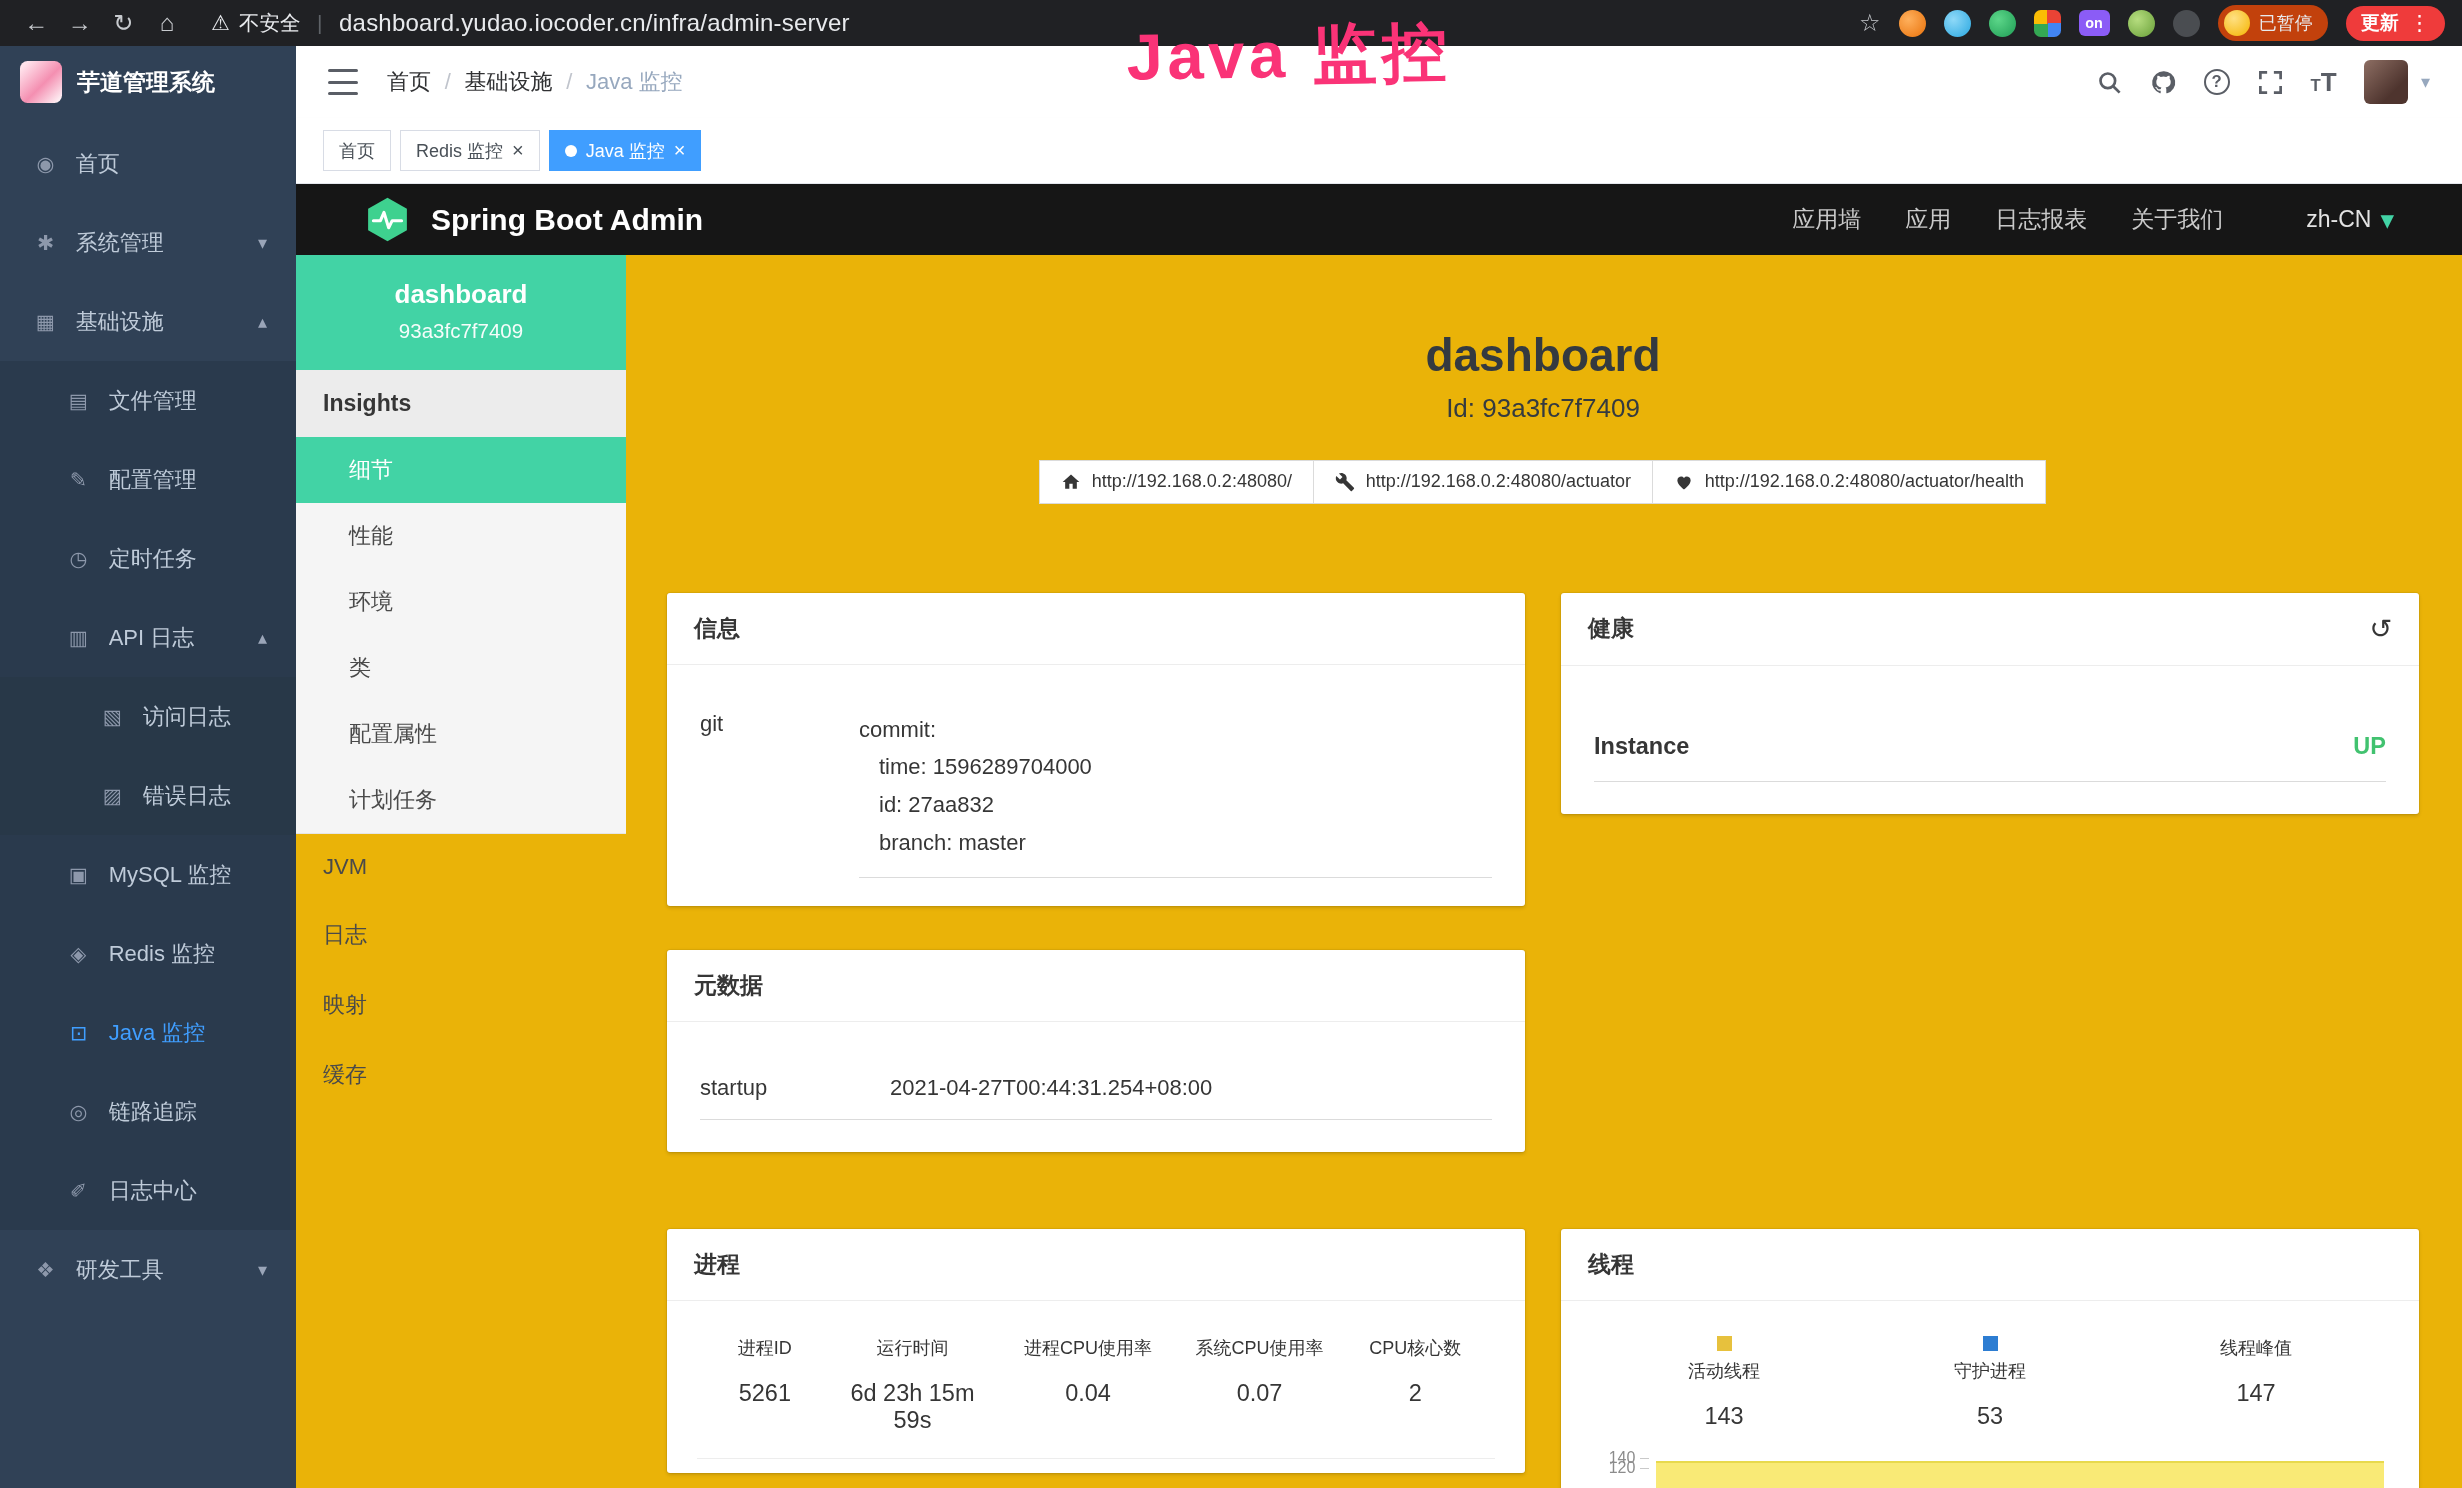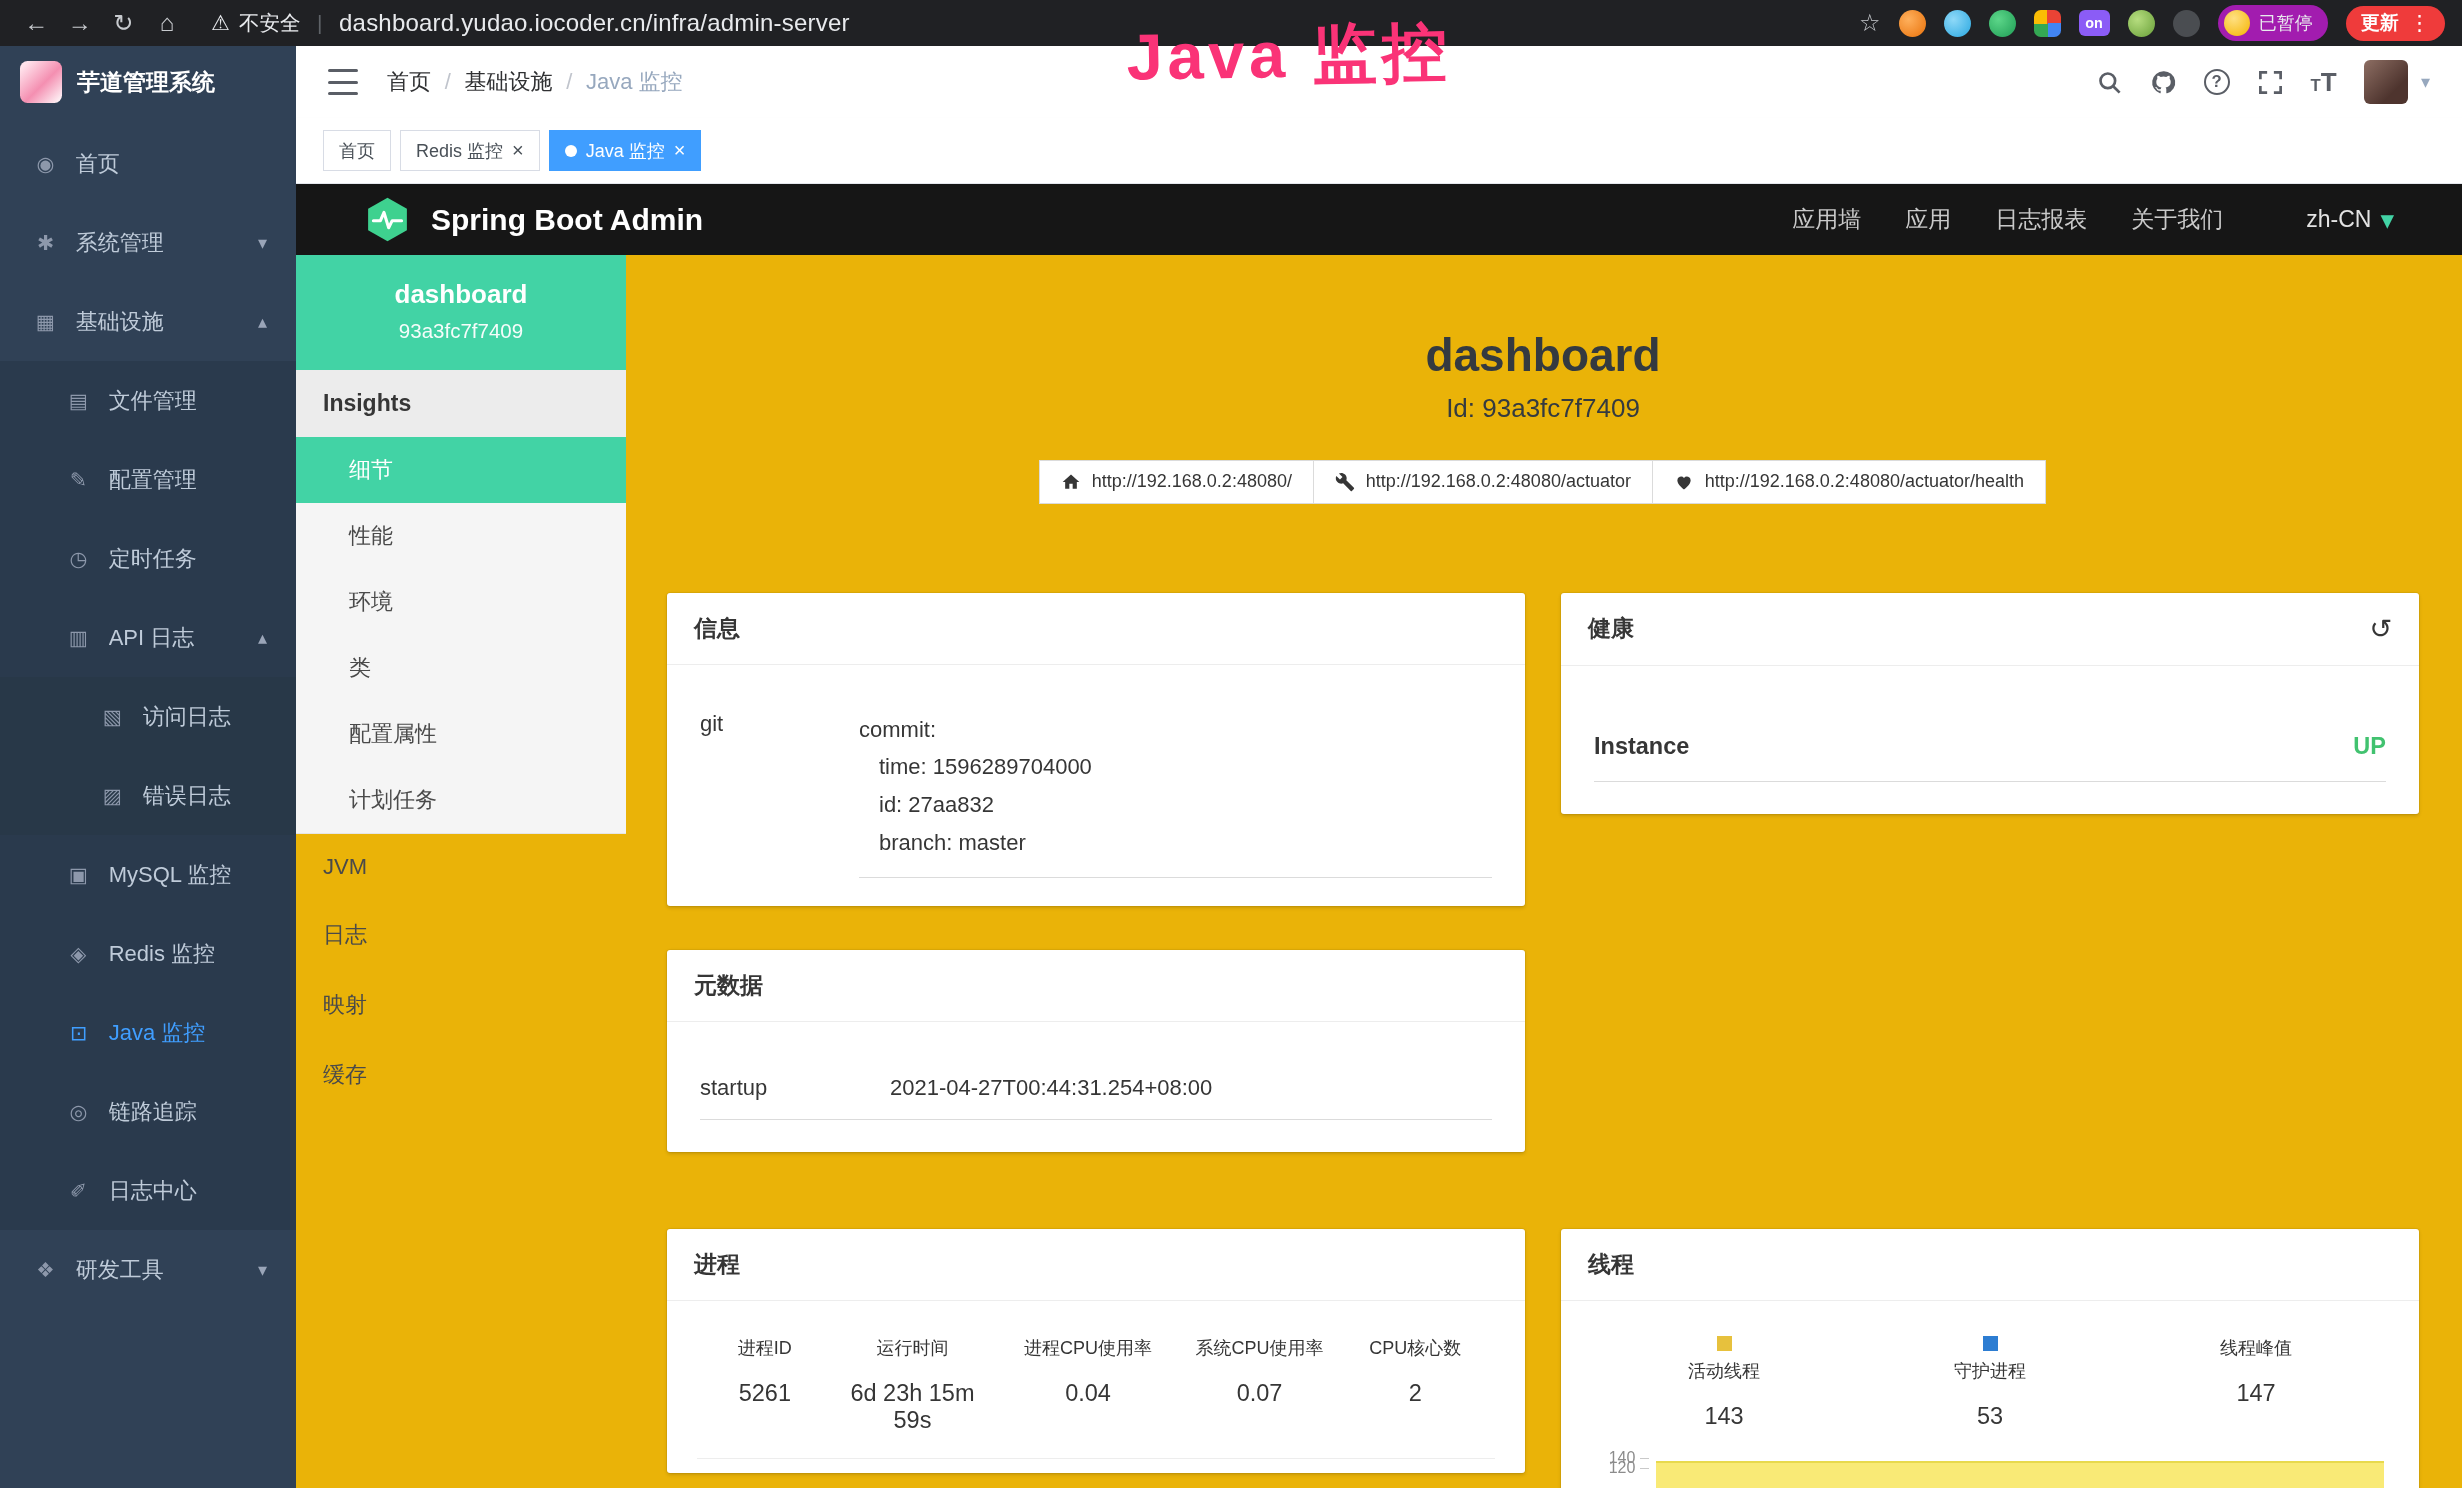--- a/index.html
+++ b/index.html
@@ -21,21 +21,21 @@
   .chrome-right { margin-left:auto; display:flex; align-items:center; gap:18px; }
   .star { color:#c7cace; font-size:24px; }
   .ext { width:27px; height:27px; border-radius:50%; flex-shrink:0; }
   .ext-orange { background:radial-gradient(circle at 35% 35%, #ffb05c, #e8710a); }
   .ext-blue   { background:radial-gradient(circle at 35% 35%, #8fd9f8, #28a7e0); }
   .ext-green  { background:radial-gradient(circle at 35% 35%, #5cd689, #1f9d55); }
   .ext-grid   { border-radius:6.8px; background:conic-gradient(from 0deg, #ea4335 0 25%, #4285f4 0 50%, #34a853 0 75%, #fbbc04 0); }
   .ext-on { width:auto; height:26px; border-radius:6px; background:#8b5cf6; color:#fff; font-size:14.4px; font-weight:bold; display:flex; align-items:center; padding:0 6.8px; }
   .ext-leaf { background:radial-gradient(circle at 35% 35%, #b6dd7f, #689f38); }
   .ext-dark { background:#4a4d51; }
-  .profile-chip { height:36px; background:#a21caf; border-radius:21px; display:flex; align-items:center; gap:9px; padding:0 15px 0 6px; }
+  .profile-chip { height:36px; background:#c2410c; border-radius:21px; display:flex; align-items:center; gap:9px; padding:0 15px 0 6px; }
   .smiley { width:26px; height:26px; border-radius:50%; background:radial-gradient(circle at 38% 32%, #ffe082, #f4b400); }
   .profile-chip span { color:#e8eaed; font-size:18px; }
   .update-pill { height:35px; background:#ef3b3b; border-radius:20px; display:flex; align-items:center; gap:10.6px; padding:0 15px; color:#fff; font-size:19px; font-weight:bold; }
   .update-pill .kebab { font-size:21px; font-weight:normal; }
 
   
   .app { flex:1; display:flex; min-height:0; }
   .sidebar { width:296px; background:#304156; flex-shrink:0; color:#bfcbd9; overflow:hidden; }
   .logo-row { height:72px; display:flex; align-items:center; gap:15px; padding:0 20px; }
   .logo-img { width:42px; height:42px; border-radius:7.6px; background:linear-gradient(135deg,#ffe3ec 10%,#f48fb1 55%,#fff); flex-shrink:0; }

